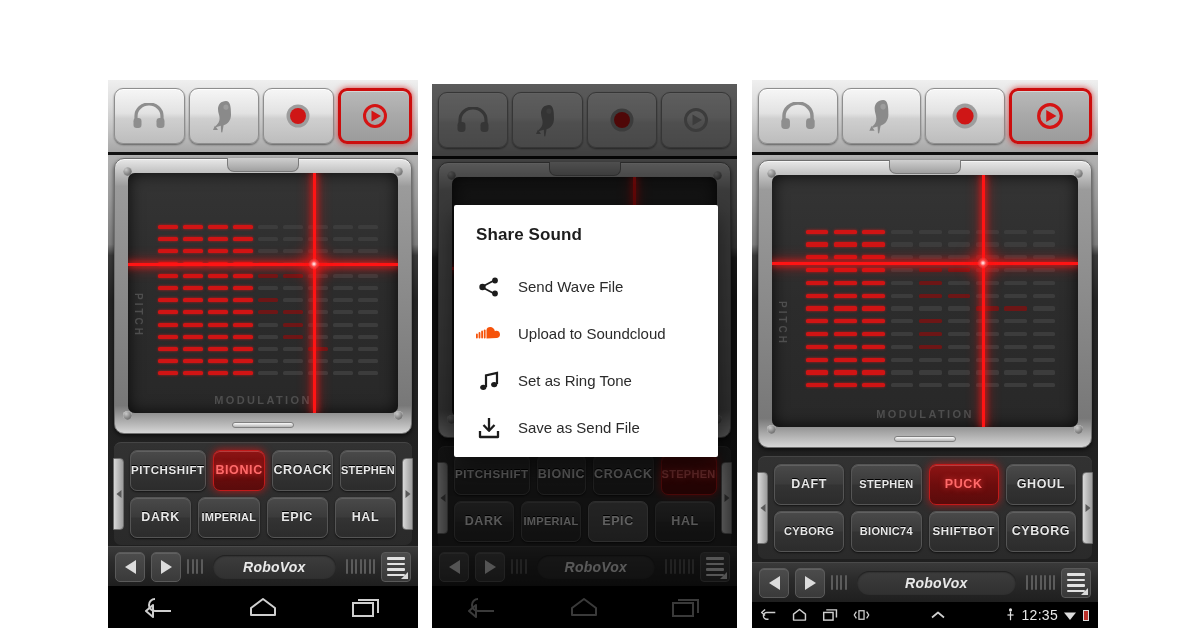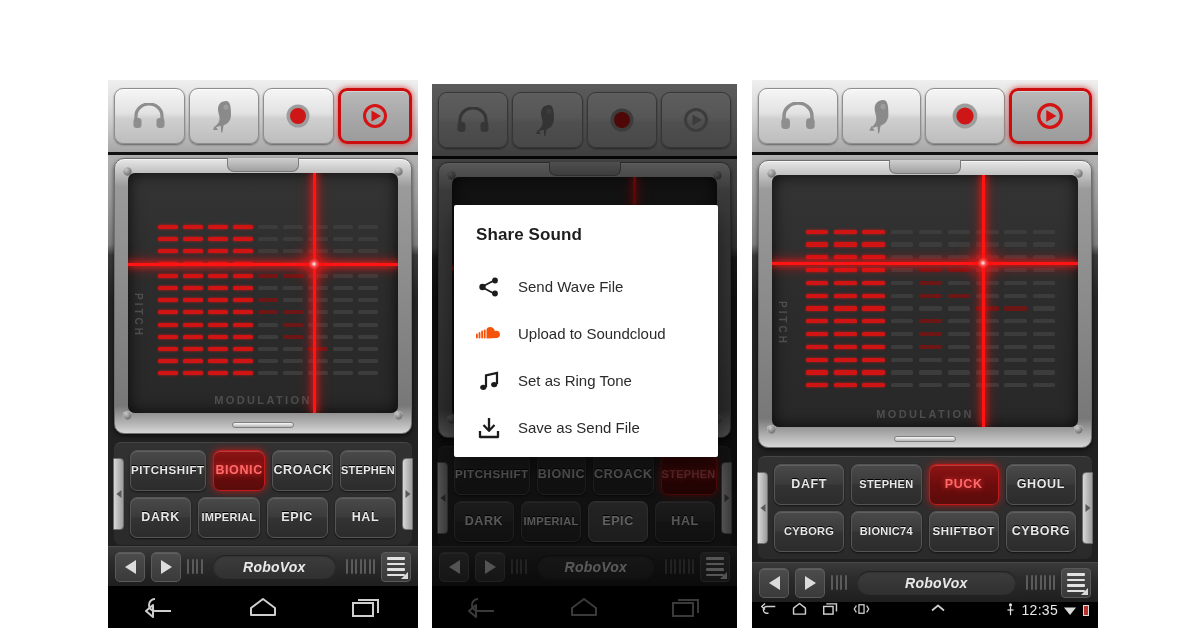--- a/index.html
+++ b/index.html
@@ -202,21 +202,21 @@
   }
 
   
   .navbar {
     position:absolute; left:0; right:0; bottom:0; height:42px;
     background:#000; display:flex; align-items:center; justify-content:space-around;
   }
   
   .sysbar {
     position:absolute; left:0; right:0; bottom:0; height:26px;
-    background:#000; display:flex; align-items:flex-start; padding: 0 8px;
+    background:#000; display:flex; align-items:center; padding: 0 8px;
     color:#d0d0d0; font-size:12.5px;
   }
   .sysbar .left { display:flex; align-items:center; gap:14px; }
   .sysbar .mid { flex:1; display:flex; justify-content:center; }
   .sysbar .right { display:flex; align-items:center; gap:5px; }
   .clock { font-size: 14px; color:#e8e8e8; font-family:"Liberation Sans",sans-serif; letter-spacing:.3px; }
 
   
   .scrim { position:absolute; left:0; top:0; right:0; bottom:0; background: rgba(0,0,0,.62); }
   .dialog {

